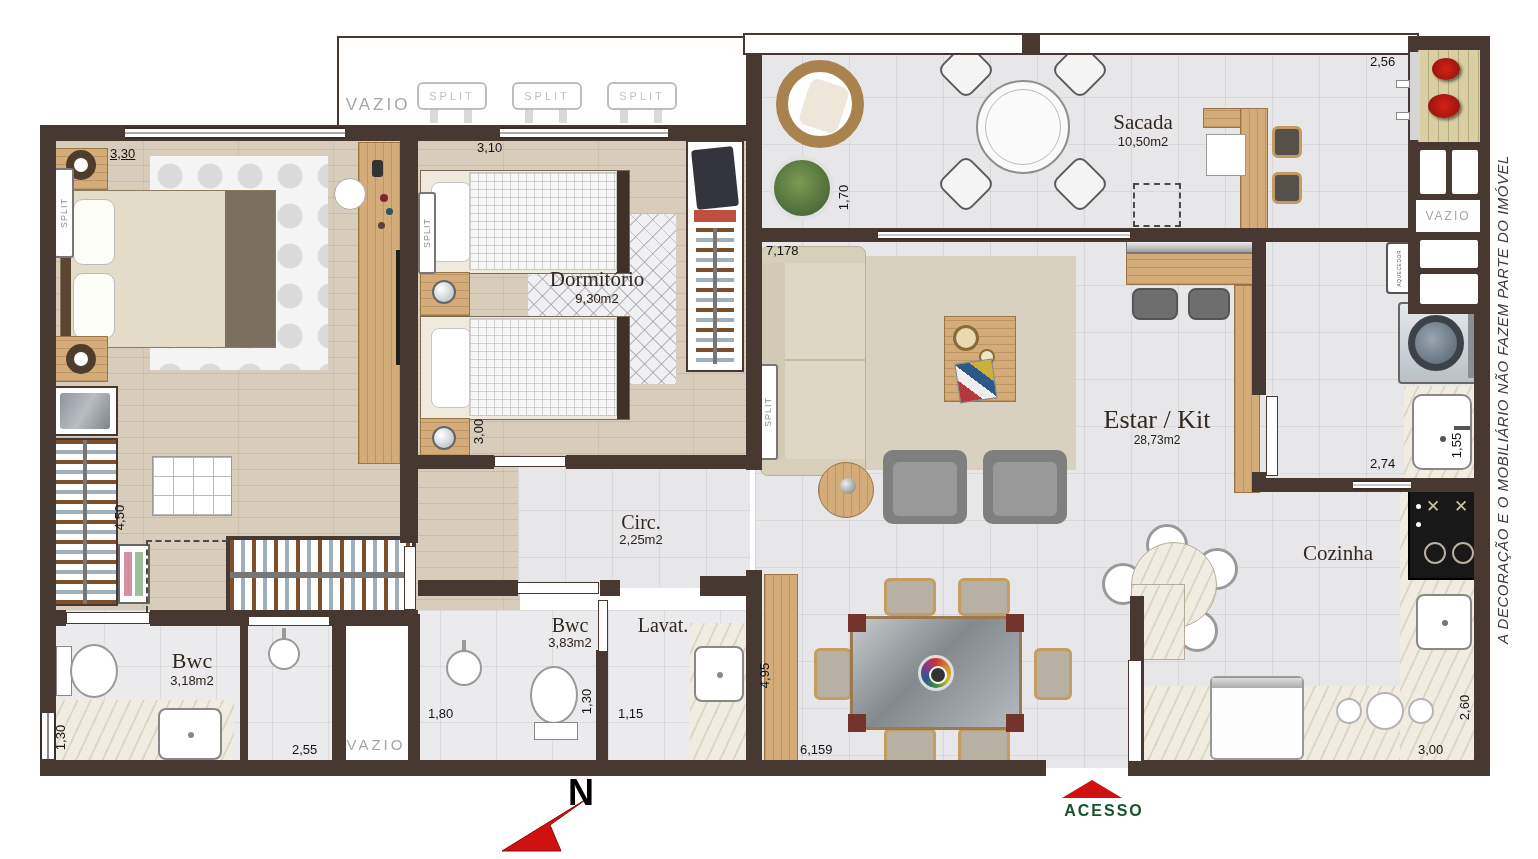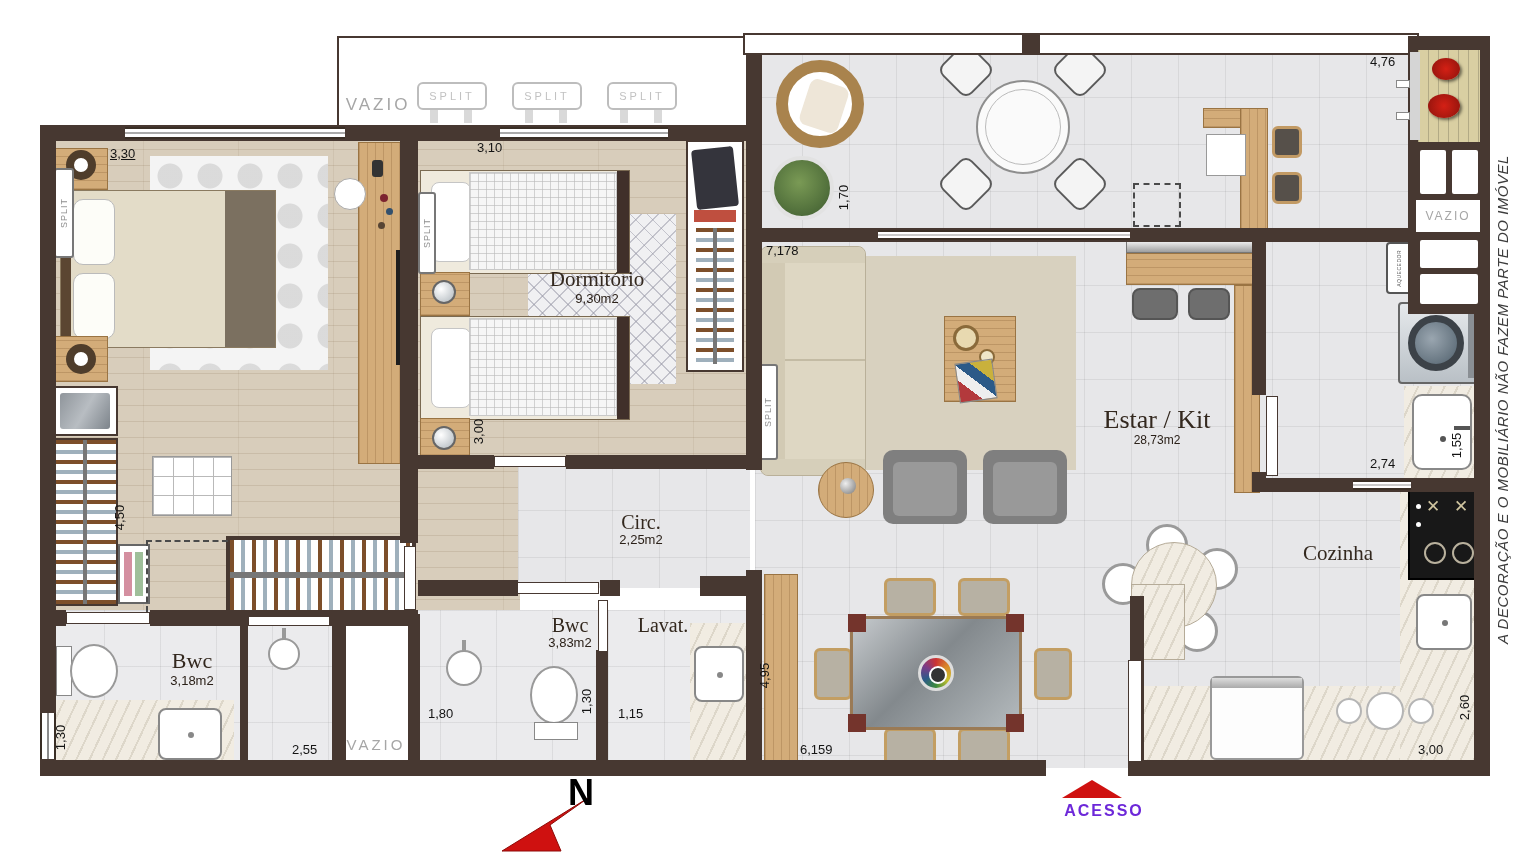--- a/index.html
+++ b/index.html
@@ -324,20 +324,24 @@
   <div class="cond" style="left:607px;top:82px;width:70px;height:28px;">
       <span>SPLIT</span>
     </div>
   <div class="a" style="left:620px;top:110px;width:8px;height:13px;background:#d9d9d9;"></div>
   <div class="a" style="left:654px;top:110px;width:8px;height:13px;background:#d9d9d9;"></div>
 
   <div class="rl" style="left:517px;top:268px;width:160px;font-size:21px;">
     <span>Dormitório</span>
     <span class="ar">9,30m2</span>
   </div>
+  <div class="rl" style="left:1073px;top:111px;width:140px;font-size:21px;">
+    <span>Sacada</span>
+    <span class="ar">10,50m2</span>
+  </div>
   <div class="rl" style="left:1047px;top:405px;width:220px;font-size:26px;">
     <span>Estar / Kit</span>
     <span class="ar" style="font-size:12px;">28,73m2</span>
   </div>
   <div class="rl" style="left:1258px;top:542px;width:160px;font-size:21px;">
     <span>Cozinha</span>
   </div>
   <div class="rl" style="left:581px;top:511px;width:120px;font-size:20px;">
     <span>Circ.</span>
     <span class="ar">2,25m2</span>
@@ -351,21 +355,21 @@
     <span class="ar">3,83m2</span>
   </div>
   <div class="rl" style="left:603px;top:614px;width:120px;font-size:20px;">
     <span>Lavat.</span>
   </div>
 
   <div class="dm" style="left:110px;top:146px;text-decoration:underline;">3,30</div>
   <div class="dm dmv" style="left:107px;top:510px;">4,50</div>
   <div class="dm" style="left:477px;top:140px;">3,10</div>
   <div class="dm dmv" style="left:466px;top:424px;">3,00</div>
-  <div class="dm" style="left:1370px;top:54px;">4,76</div>
+  <div class="dm" style="left:1370px;top:54px;">2,56</div>
   <div class="dm dmv" style="left:831px;top:190px;">1,70</div>
   <div class="dm" style="left:766px;top:243px;">7,178</div>
   <div class="dm dmv" style="left:752px;top:668px;">4,95</div>
   <div class="dm" style="left:800px;top:742px;">6,159</div>
   <div class="dm" style="left:1370px;top:456px;">2,74</div>
   <div class="dm dmv" style="left:1444px;top:438px;">1,55</div>
   <div class="dm" style="left:1418px;top:742px;">3,00</div>
   <div class="dm dmv" style="left:1452px;top:700px;">2,60</div>
   <div class="dm dmv" style="left:48px;top:730px;">1,30</div>
   <div class="dm" style="left:292px;top:742px;">2,55</div>
@@ -377,17 +381,17 @@
   <div class="gl" style="left:334px;top:736px;width:84px;font-size:15px;">VAZIO</div>
 
   <div class="a" style="left:500px;top:793px;width:100px;height:62px;">
     <svg width="100" height="62" viewBox="0 0 100 62">
         <path d="M2,58 L88,5 L50,32 L61,58 Z" fill="#cf1110" stroke="#8e0b08" stroke-width="1"></path>
       </svg>
   </div>
   <div class="a" style="left:568px;top:772px;font-size:36px;font-weight:bold;color:#000;">N</div>
   <div class="a" style="left:1062px;top:780px;width:0;height:0;
        border-left:30px solid transparent;border-right:30px solid transparent;border-bottom:18px solid #cf1110;"></div>
-  <div class="a" style="left:1048px;top:802px;width:112px;text-align:center;font-size:16px;font-weight:bold;color:#6d28d9;letter-spacing:2px;">ACESSO</div>
+  <div class="a" style="left:1048px;top:802px;width:112px;text-align:center;font-size:16px;font-weight:bold;color:#14532d;letter-spacing:2px;">ACESSO</div>
 
   <div class="a" style="left:1494px;top:644px;width:524px;transform:rotate(-90deg);transform-origin:0 0;
               font-size:15px;font-style:italic;color:#3c3c3c;letter-spacing:.5px;white-space:nowrap;">A  DECORAÇÃO E O MOBILIÁRIO NÃO FAZEM PARTE DO IMÓVEL</div>
 </div>
 
 </body></html>

